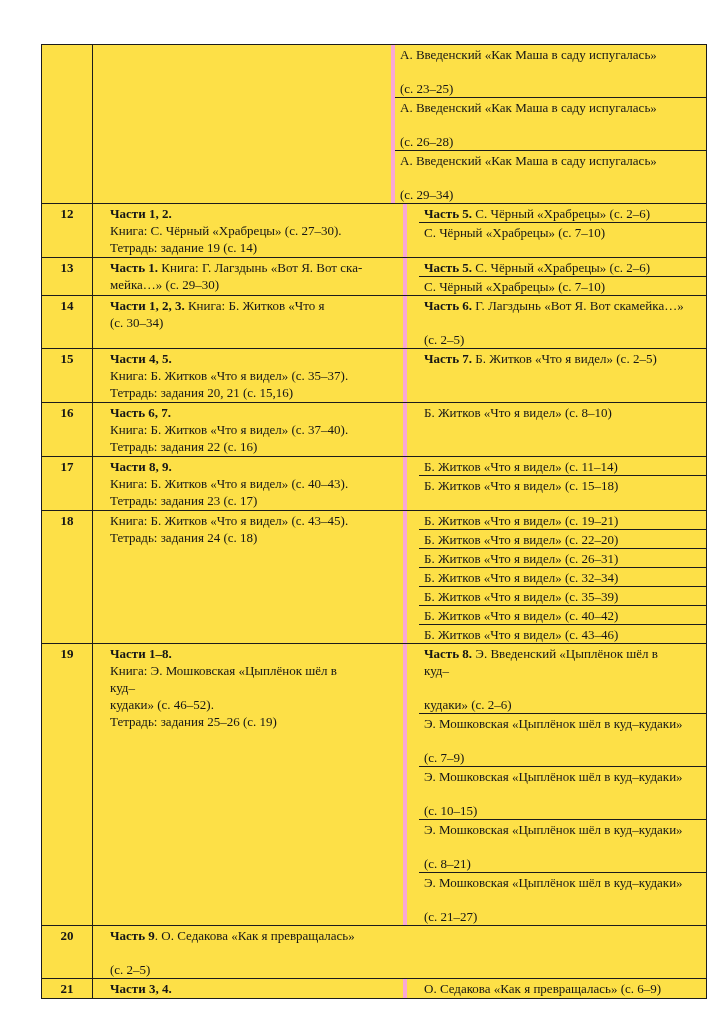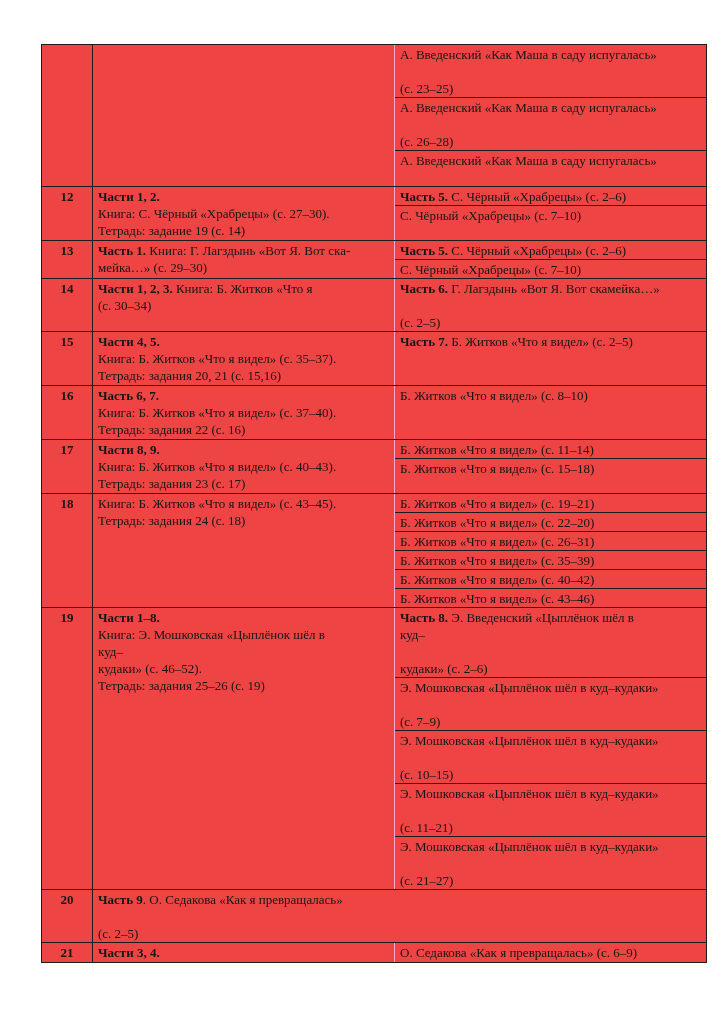--- a/index.html
+++ b/index.html
@@ -12,36 +12,36 @@
     overflow: hidden;
   }
   .doc-table {
     position: absolute;
     left: 41px; top: 44px;
     width: 666px;
     box-sizing: border-box;
     border: 1px solid #1c1c1c;
     display: flex;
     flex-direction: column;
-    background: #ef4444;
+    background: #fde047;
   }
   .t-row { display: flex; align-items: stretch; }
-  .t-row + .t-row { border-top: 1px solid #1c1c1c; }
+  .t-row + .t-row { border-top: 1px solid #1c1c1c; gap: 12px; }
   .col-num {
     flex: 0 0 51px; width: 51px;
     box-sizing: border-box;
     border-right: 1px solid #1c1c1c;
     font-weight: bold;
     text-align: center;
     padding-top: 1px;
   }
   .col-mid {
     flex: 0 0 302px; width: 302px;
     box-sizing: border-box;
-    border-right: 1px solid #f9a8d4;
+    border-right: 4px solid #f9a8d4;
     padding: 1px 2px 1px 5px;
   }
   .col-right {
     flex: 1 1 auto;
     display: flex;
     flex-direction: column;
     min-width: 0;
   }
   .sub { padding: 1px 5px 0 5px; box-sizing: border-box; }
   .sub + .sub { border-top: 1px solid #1c1c1c; }
@@ -70,20 +70,21 @@
           <div class="line"><span>(с. 23–25)</span></div>
         </div>
         <div class="sub">
           <div class="line"><span>А. Введенский «Как Маша в саду испугалась»</span></div>
           <div class="line"><span></span></div>
           <div class="line"><span>(с. 26–28)</span></div>
         </div>
         <div class="sub">
           <div class="line"><span>А. Введенский «Как Маша в саду испугалась»</span></div>
           <div class="line"><span></span></div>
+          <div class="line"><span>(с. 29–34)</span></div>
         </div>
       </div>
     </div>
     <div class="t-row">
       <div class="col-num">
         <div class="line">12</div>
       </div>
       <div class="col-mid">
         <div class="line"><b>Части 1, 2.</b><span></span></div>
         <div class="line"><span>Книга: С. Чёрный «Храбрецы» (с. 27–30).</span></div>
@@ -189,20 +190,23 @@
       </div>
       <div class="col-right">
         <div class="sub">
           <div class="line"><span>Б. Житков «Что я видел» (с. 19–21)</span></div>
         </div>
         <div class="sub">
           <div class="line"><span>Б. Житков «Что я видел» (с. 22–20)</span></div>
         </div>
         <div class="sub">
           <div class="line"><span>Б. Житков «Что я видел» (с. 26–31)</span></div>
+        </div>
+        <div class="sub">
+          <div class="line"><span>Б. Житков «Что я видел» (с. 32–34)</span></div>
         </div>
         <div class="sub">
           <div class="line"><span>Б. Житков «Что я видел» (с. 35–39)</span></div>
         </div>
         <div class="sub">
           <div class="line"><span>Б. Житков «Что я видел» (с. 40–42)</span></div>
         </div>
         <div class="sub">
           <div class="line"><span>Б. Житков «Что я видел» (с. 43–46)</span></div>
         </div>
@@ -232,21 +236,21 @@
           <div class="line"><span>(с. 7–9)</span></div>
         </div>
         <div class="sub">
           <div class="line"><span>Э. Мошковская «Цыплёнок шёл в куд–кудаки»</span></div>
           <div class="line"><span></span></div>
           <div class="line"><span>(с. 10–15)</span></div>
         </div>
         <div class="sub">
           <div class="line"><span>Э. Мошковская «Цыплёнок шёл в куд–кудаки»</span></div>
           <div class="line"><span></span></div>
-          <div class="line"><span>(с. 11–21)</span></div>
+          <div class="line"><span>(с. 8–21)</span></div>
         </div>
         <div class="sub">
           <div class="line"><span>Э. Мошковская «Цыплёнок шёл в куд–кудаки»</span></div>
           <div class="line"><span></span></div>
           <div class="line"><span>(с. 21–27)</span></div>
         </div>
       </div>
     </div>
     <div class="t-row">
       <div class="col-num">

